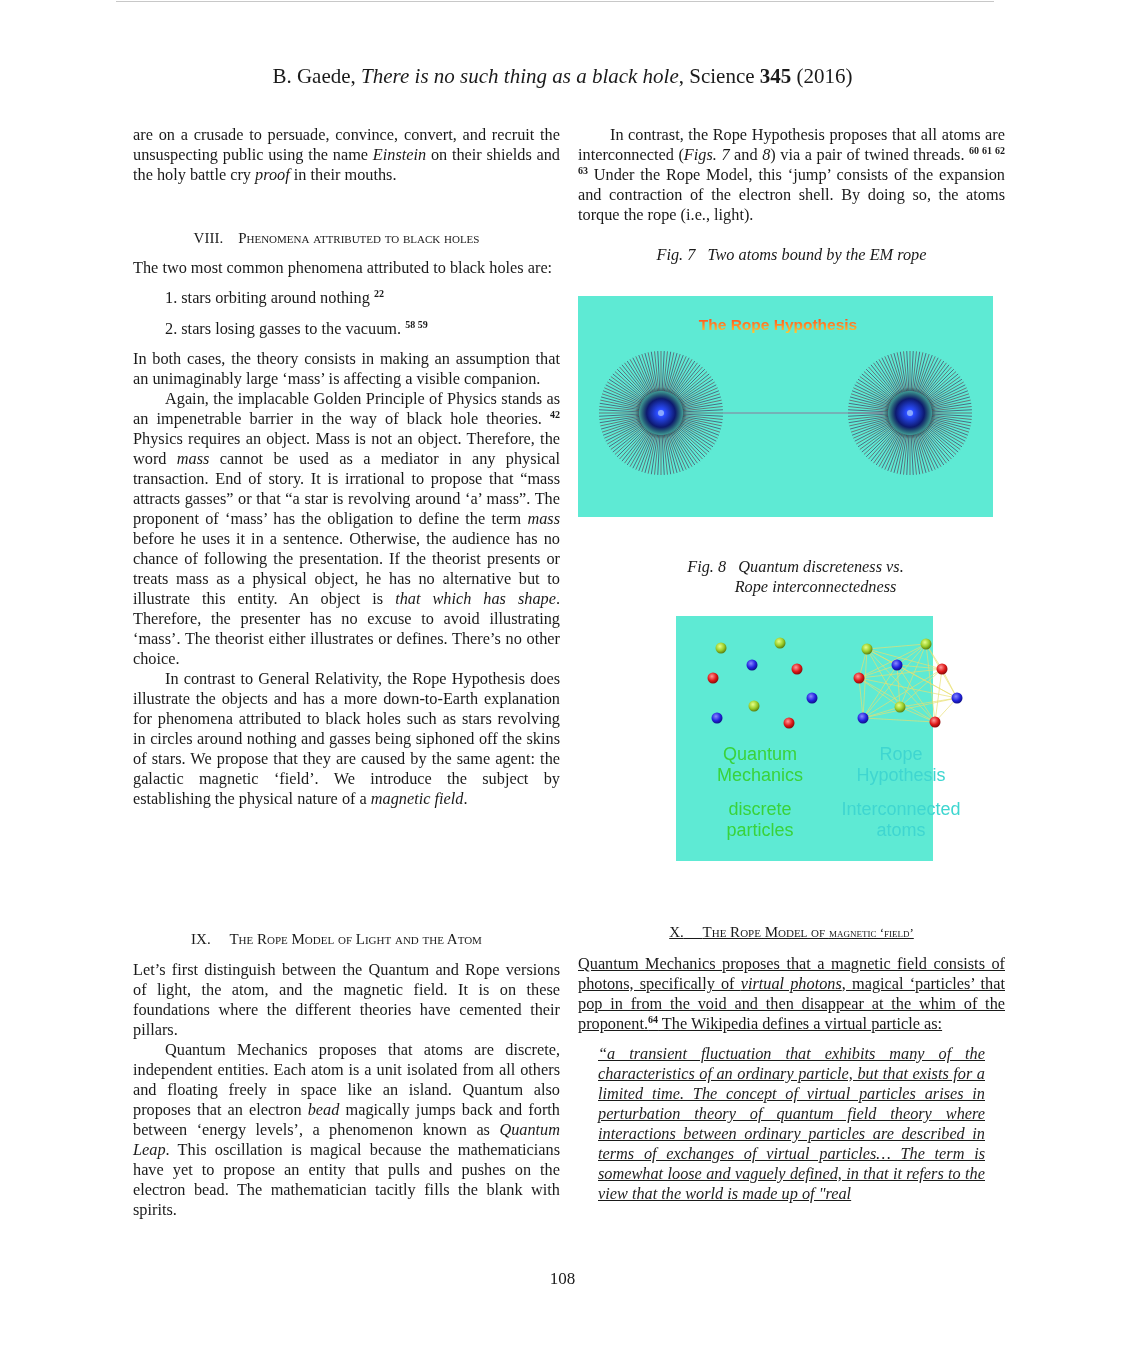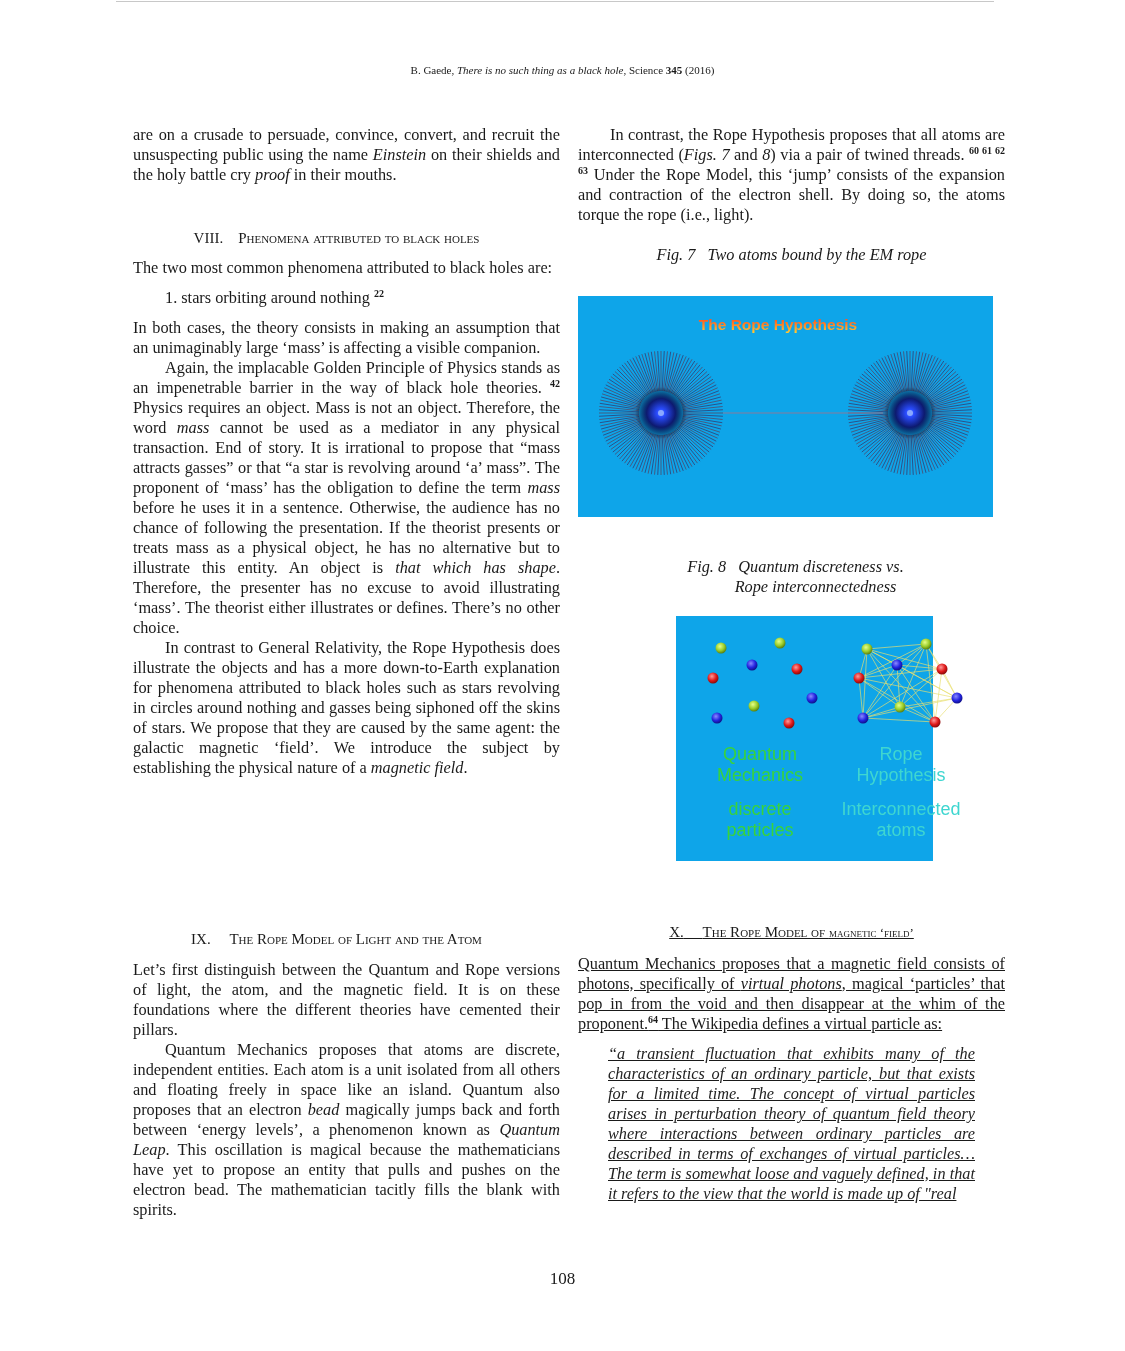--- a/index.html
+++ b/index.html
@@ -1,35 +1,35 @@
 <!DOCTYPE html>
 <html><head>
 <meta charset="utf-8">
 <style>
   html, body { margin: 0; padding: 0; background: #ffffff; }
   body { width: 1125px; height: 1351px; position: relative; overflow: hidden;
          font-family: "Liberation Serif", "DejaVu Serif", serif; color: #1a1a1a; }
   .top-rule { position: absolute; left: 116px; top: 1px; width: 878px; height: 0;
               border-top: 1px solid #c8c8c8; }
   .running-head { position: absolute; left: 0; width: 1125px; top: 64px; text-align: center;
-                  font-size: 11px; }
+                  font-size: 21px; }
   .col { position: absolute; width: 427px; font-size: 16.3px; line-height: 20px; }
   .col-left { left: 133px; }
   .col-right { left: 578px; }
   .just { text-align: justify; margin: 0; }
   .indent { text-indent: 32px; }
   .sec-head { text-align: center; font-size: 15px; margin: 0; letter-spacing: 0; }
   .sc { font-variant: small-caps; }
   .list-item { padding-left: 32px; margin: 0; }
   sup { font-size: 10px; font-weight: bold; vertical-align: 6px; line-height: 0; }
   .caption { text-align: center; font-style: italic; font-size: 16.3px; margin: 0; }
-  .quote { font-style: italic; text-align: justify; margin: 14px; color: #222; }
+  .quote { font-style: italic; text-align: justify; margin: 4px; color: #222; }
   .page-num { position: absolute; left: 0; width: 1125px; top: 1269px; text-align: center;
               font-size: 17px; }
-  .fig { position: absolute; background: #0ea5e9; text-align: right; }
+  .fig { position: absolute; background: #5eead4; text-align: right; }
   .fig7 { left: 578px; top: 296px; width: 415px; height: 221px; }
   .fig8 { left: 676px; top: 616px; width: 257px; height: 245px; }
   .fig svg { display: block; }
 </style>
 </head>
 <body>
 
 <div class="top-rule"></div>
 
 <div class="running-head">
@@ -37,20 +37,21 @@
 </div>
 
 <div class="col col-left" style="top:125px;">
   <p class="just"><span>are on a crusade to persuade, convince, convert, and recruit the unsuspecting public using the name </span><i>Einstein</i><span> on their shields and the holy battle cry </span><i>proof</i><span> in their mouths.</span></p>
 
   <p class="sec-head" style="margin-top:43px; padding-right:20px;font-family:Liberation Serif, serif;"><span>VIII.</span>&nbsp;&nbsp;&nbsp;&nbsp;<span class="sc">Phenomena attributed to black holes</span></p>
 
   <p class="just" style="margin-top:10px;">The two most common phenomena attributed to black holes are:</p>
 
   <p class="list-item" style="margin-top:10px;"><span>1. stars orbiting around nothing </span><sup>22</sup></p>
+  <p class="list-item" style="margin-top:11px;"><span>2. stars losing gasses to the vacuum. </span><sup>58 59</sup></p>
 
   <p class="just" style="margin-top:10px;">In both cases, the theory consists in making an assumption that an unimaginably large ‘mass’ is affecting a visible companion.</p>
 
   <p class="just indent"><span>Again, the implacable Golden Principle of Physics stands as an impenetrable barrier in the way of black hole theories. </span><sup>42</sup><span>  Physics requires an object. Mass is not an object. Therefore, the word </span><i>mass</i><span> cannot be used as a mediator in any physical transaction. End of story. It is irrational to propose that “mass attracts gasses” or that “a star is revolving around ‘a’ mass”. The proponent of ‘mass’ has the obligation to define the term </span><i>mass</i><span> before he uses it in a sentence. Otherwise, the audience has no chance of following the presentation. If the theorist presents or treats mass as a physical object, he has no alternative but to illustrate this entity. An object is </span><i>that which has shape</i><span>. Therefore, the presenter has no excuse to avoid illustrating ‘mass’. The theorist either illustrates or defines. There’s no other choice.</span></p>
 
   <p class="just indent"><span>In contrast to General Relativity, the Rope Hypothesis does illustrate the objects and has a more down-to-Earth explanation for phenomena attributed to black holes such as stars revolving in circles around nothing and gasses being siphoned off the skins of stars. We propose that they are caused by the same agent: the galactic magnetic ‘field’. We introduce the subject by establishing the physical nature of a </span><i>magnetic field</i><span>.</span></p>
 </div>
 
 <div class="col col-left" style="top:929px;">
   <p class="sec-head" style="padding-right:20px;"><span>IX.</span>&nbsp;&nbsp;&nbsp;&nbsp;&nbsp;<span class="sc">The Rope Model of Light and the Atom</span></p>

